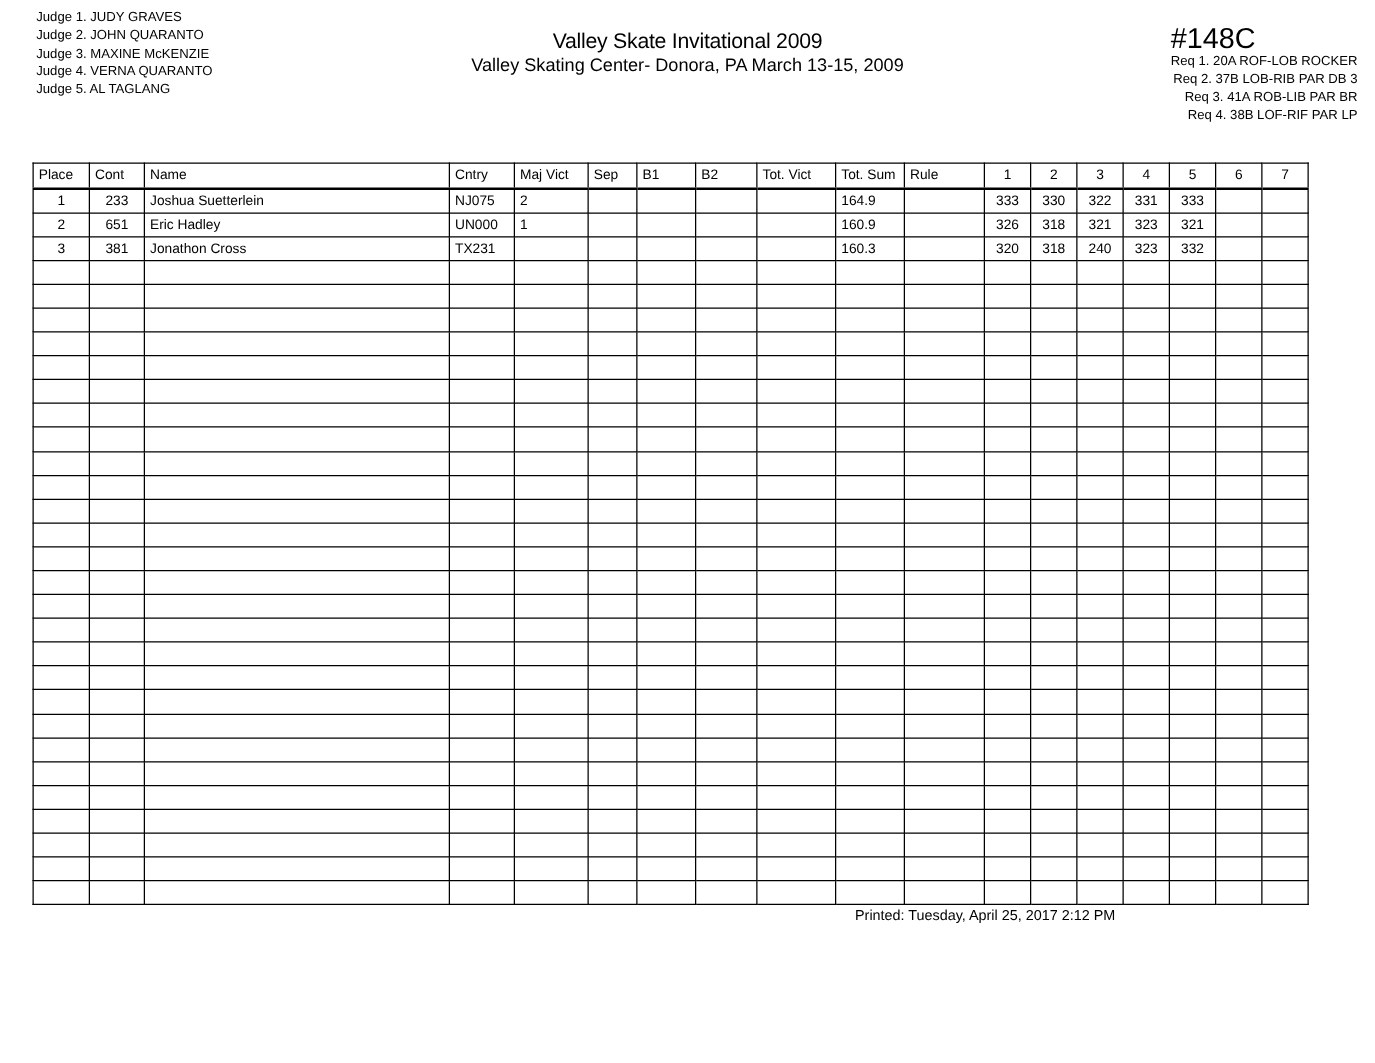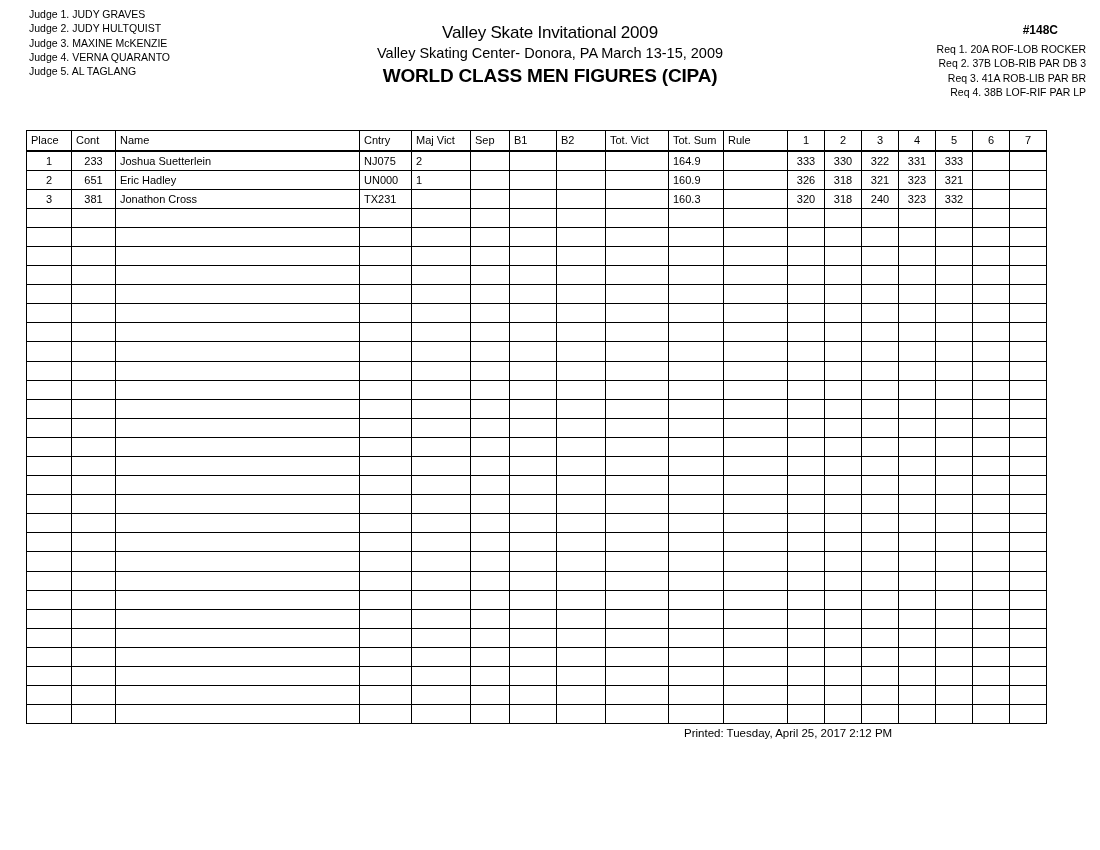--- a/index.html
+++ b/index.html
@@ -64,24 +64,24 @@
 
   
   #req-block {
     position: absolute;
     right: 14px;
     top: 18px;
     text-align: right;
     white-space: nowrap;
   }
   #req-number {
-    font-size: 12px;
-    font-weight: bold;
+    font-size: 23px;
+    font-weight: normal;
     line-height: 24px;
-    text-align: right;
+    text-align: left;
     padding-right: 28px;
   }
   .req-line {
     display: block;
     font-size: 10.5px;
     line-height: 14.3px;
   }
 
   
   #results-table {
@@ -128,30 +128,29 @@
     top: 727px;
     font-size: 11.5px;
     white-space: nowrap;
   }
 </style>
 </head>
 <body>
 
 <div id="judges-block">
     <span class="judge-line"><span class="judge-word">Judge</span><span class="judge-num"> 1.</span><span class="judge-name">  JUDY GRAVES</span></span>
-    <span class="judge-line"><span class="judge-word">Judge</span><span class="judge-num"> 2.</span><span class="judge-name">  JUDY HULTQUIST</span></span>
+    <span class="judge-line"><span class="judge-word">Judge</span><span class="judge-num"> 2.</span><span class="judge-name">  JOHN QUARANTO</span></span>
     <span class="judge-line"><span class="judge-word">Judge</span><span class="judge-num"> 3.</span><span class="judge-name">  MAXINE McKENZIE</span></span>
     <span class="judge-line"><span class="judge-word">Judge</span><span class="judge-num"> 4.</span><span class="judge-name">  VERNA QUARANTO</span></span>
     <span class="judge-line"><span class="judge-word">Judge</span><span class="judge-num"> 5.</span><span class="judge-name">  AL TAGLANG</span></span>
   </div>
 
 <div id="title-block">
   <div id="event-title">Valley Skate Invitational 2009</div>
   <div id="event-venue">Valley Skating Center- Donora, PA  March 13-15, 2009</div>
-  <div id="event-class">WORLD CLASS MEN FIGURES (CIPA)</div>
 </div>
 
 <div id="req-block">
   <div id="req-number">#148C</div>
   <div id="req-lines">
       <span class="req-line"><span>Req</span><span> 1.</span><span> 20A ROF-LOB ROCKER</span></span>
       <span class="req-line"><span>Req</span><span> 2.</span><span> 37B LOB-RIB PAR DB 3</span></span>
       <span class="req-line"><span>Req</span><span> 3.</span><span> 41A ROB-LIB PAR BR</span></span>
       <span class="req-line"><span>Req</span><span> 4.</span><span> 38B LOF-RIF PAR LP</span></span>
     </div>

